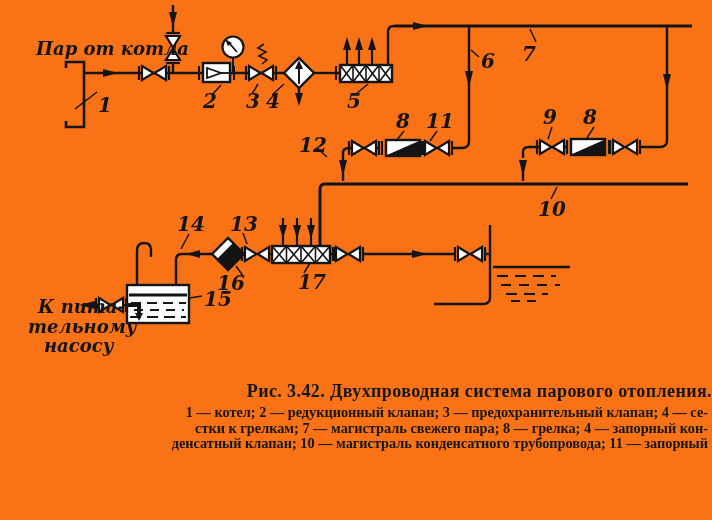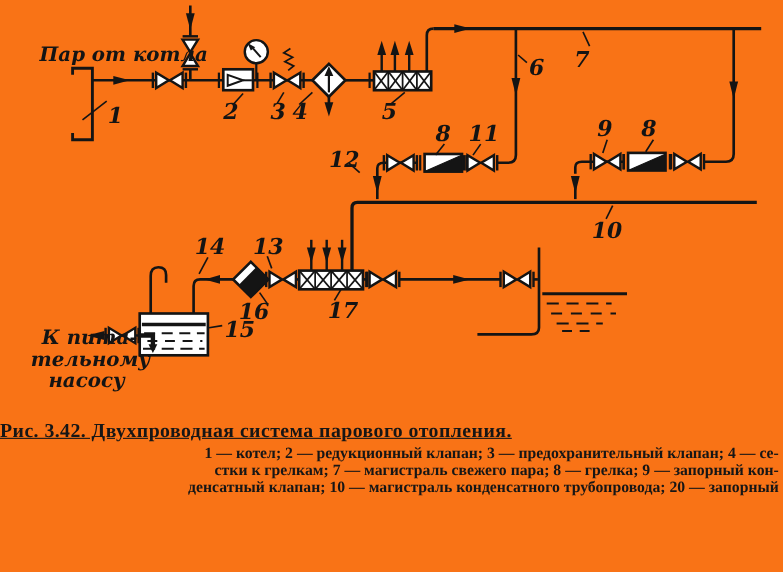--- a/index.html
+++ b/index.html
@@ -1,21 +1,21 @@
 <!DOCTYPE html>
 <html><head>
 <meta charset="utf-8">
 <style>
   html,body{margin:0;padding:0;}
   body{width:712px;height:520px;background:#f7f6f2;overflow:hidden;}
   #fig{position:relative;width:712px;height:520px;background:#f97316;color:#141414;
        font-family:"Liberation Serif",serif;}
   #schematic{position:absolute;left:0;top:0;}
-  .caption{position:absolute;left:0;top:381px;width:712px;text-align:left;
-           font-weight:bold;font-size:18px;letter-spacing:.4px;color:#161616;text-decoration:underline;}
+  .caption{position:absolute;left:0;top:381px;width:712px;text-align:right;
+           font-weight:bold;font-size:18px;letter-spacing:.4px;color:#161616;}
   .legend{position:absolute;left:4px;top:405px;width:704px;font-weight:bold;
           font-size:14.3px;line-height:15.6px;color:#161616;}
   .legend div{text-align:right;white-space:nowrap;}
   svg text{font-family:"DejaVu Serif","Liberation Serif",serif;font-style:italic;font-weight:bold;fill:#141414;}
   text.num{font-size:20px;}
   text.ann{font-size:18px;}
 </style>
 </head>
 <body>
 
@@ -293,17 +293,17 @@
   <text class="num" x="177" y="231">14</text>
   <text class="num" x="204" y="306">15</text>
   <text class="num" x="217" y="290">16</text>
   <text class="num" x="298" y="289">17</text>
 </svg>
 
 <div class="caption">Рис. 3.42. Двухпроводная система парового отопления.</div>
 
 <div class="legend">
   <div>1 — котел; 2 — редукционный клапан; 3 — предохранительный клапан; 4 — се-</div>
-  <div>стки к грелкам; 7 — магистраль свежего пара; 8 — грелка; 9 — запорный кон-</div>
-  <div>денсатный клапан; 10 — магистраль конденсатного трубопровода; 20 — запорный</div>
+  <div>стки к грелкам; 7 — магистраль свежего пара; 8 — грелка; 4 — запорный кон-</div>
+  <div>денсатный клапан; 10 — магистраль конденсатного трубопровода; 11 — запорный</div>
 </div>
 
 </div>
 
 </body></html>

